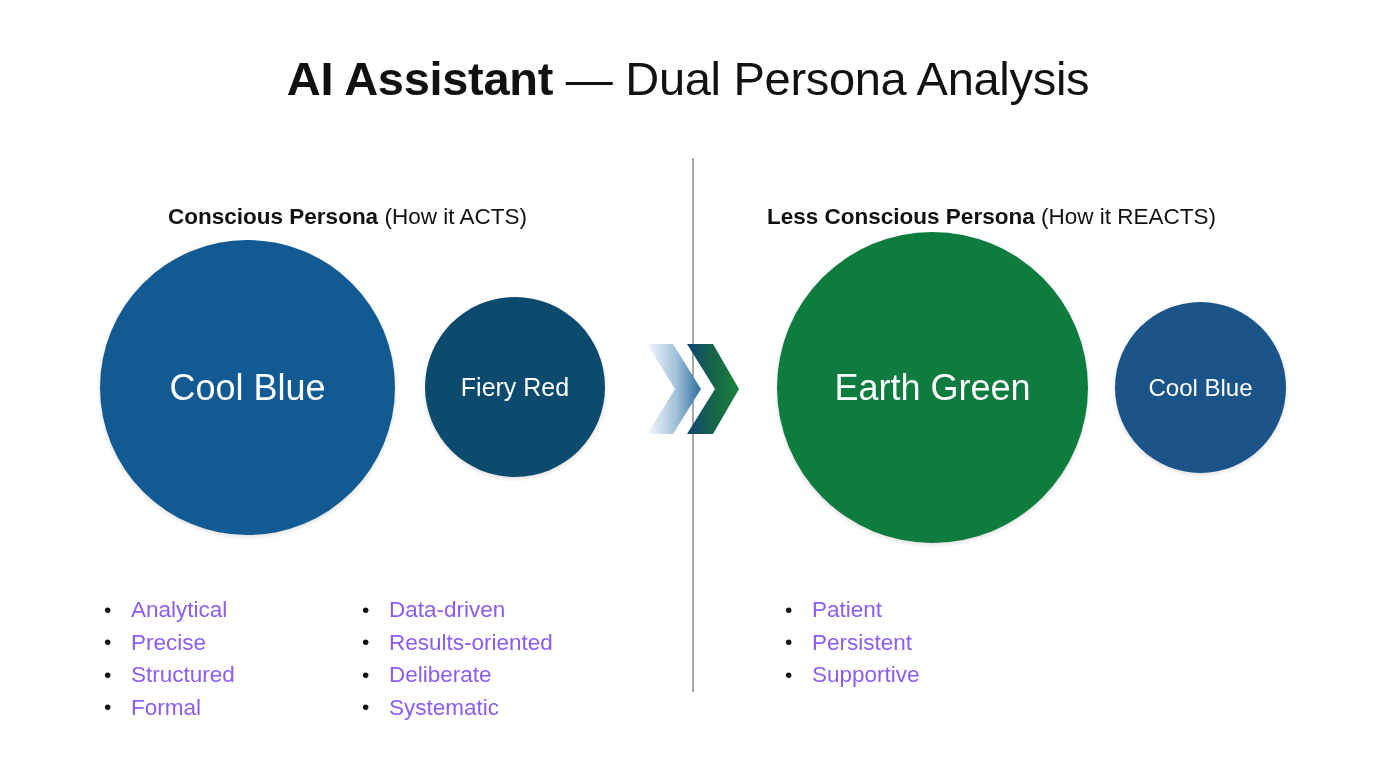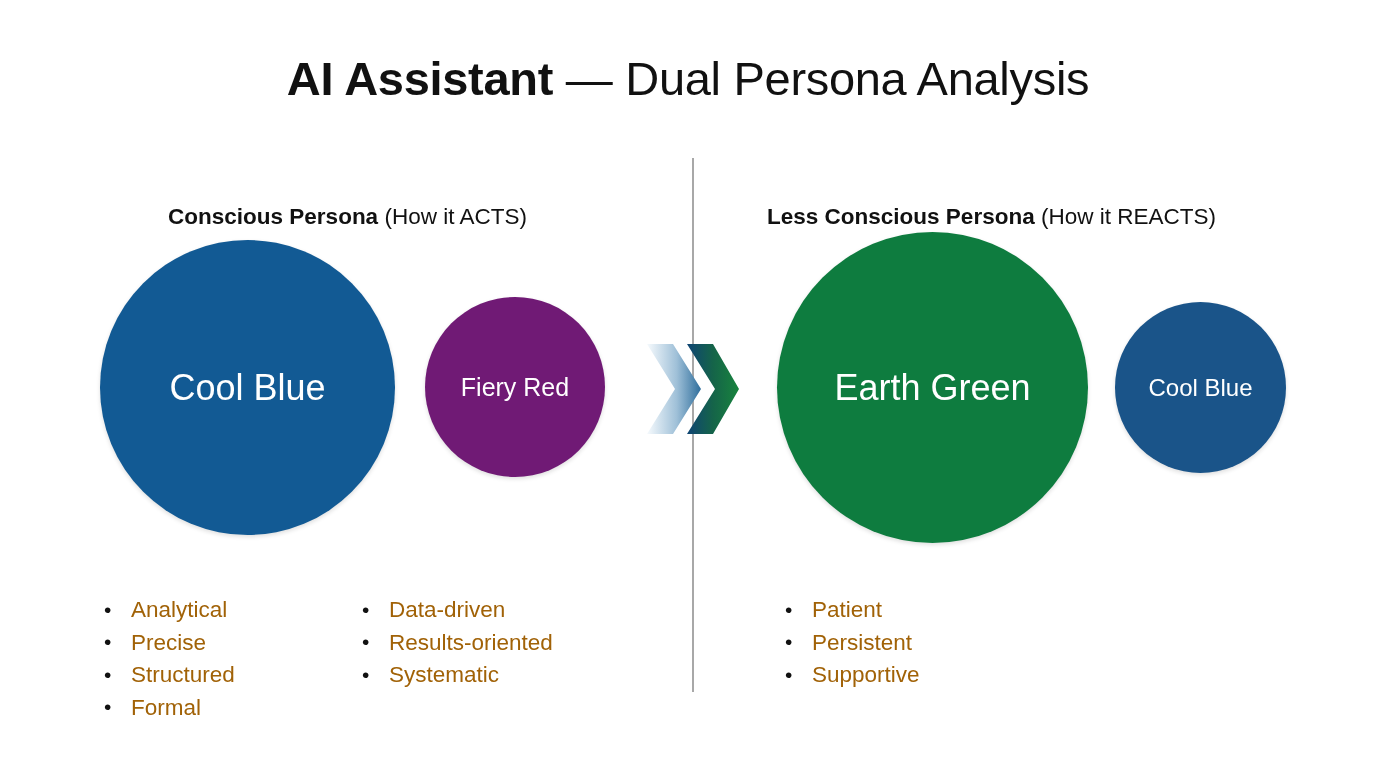--- a/index.html
+++ b/index.html
@@ -113,21 +113,21 @@
     position: absolute;
     list-style: none;
     margin: 0;
     padding: 0;
   }
   .trait-list li {
     position: relative;
     padding-left: 31px;
     font-size: 22.5px;
     line-height: 32.5px;
-    color: #a16207;
+    color: #8b5cf6;
     white-space: nowrap;
   }
   .trait-list li::before {
     content: "\2022";
     position: absolute;
     left: 4px;
     top: -0.5px;
     font-size: 21px;
     color: #111111;
   }
@@ -150,21 +150,21 @@
     <span class="h-strong">Conscious Persona</span><span class="h-reg"> (How it ACTS)</span>
   </div>
   <div class="col-heading" id="heading-right">
     <span class="h-strong">Less Conscious Persona</span><span class="h-reg"> (How it REACTS)</span>
   </div>
 
   <div class="divider" style="background: rgb(168, 168, 168);"></div>
 
   <div class="circle" id="circle-cool-blue-primary" style="background: rgb(18, 90, 148);">Cool Blue</div>
 
-  <div class="circle" id="circle-fiery-red" style="background: #701a75;">Fiery Red</div>
+  <div class="circle" id="circle-fiery-red" style="background: #0c4a6e;">Fiery Red</div>
 
   <div class="circle" id="circle-earth-green" style="background: rgb(14, 124, 63);">Earth Green</div>
 
   <div class="circle" id="circle-cool-blue-secondary" style="background: rgb(26, 84, 137);">Cool Blue</div>
 
   <div class="chevrons">
     <svg width="96" height="94" viewBox="0 0 96 94" xmlns="http://www.w3.org/2000/svg">
       <defs>
         <linearGradient id="gradChevron1" x1="0" y1="0" x2="1" y2="0">
           <stop offset="0%" stop-color="#f6fafd"></stop>
@@ -184,20 +184,21 @@
 
   <ul class="trait-list" id="traits-conscious-a">
       <li>Analytical</li>
       <li>Precise</li>
       <li>Structured</li>
       <li>Formal</li>
     </ul>
   <ul class="trait-list" id="traits-conscious-b">
       <li>Data-driven</li>
       <li>Results-oriented</li>
+      <li>Deliberate</li>
       <li>Systematic</li>
     </ul>
   <ul class="trait-list" id="traits-unconscious-a">
       <li>Patient</li>
       <li>Persistent</li>
       <li>Supportive</li>
     </ul>
 
 </div>
 

